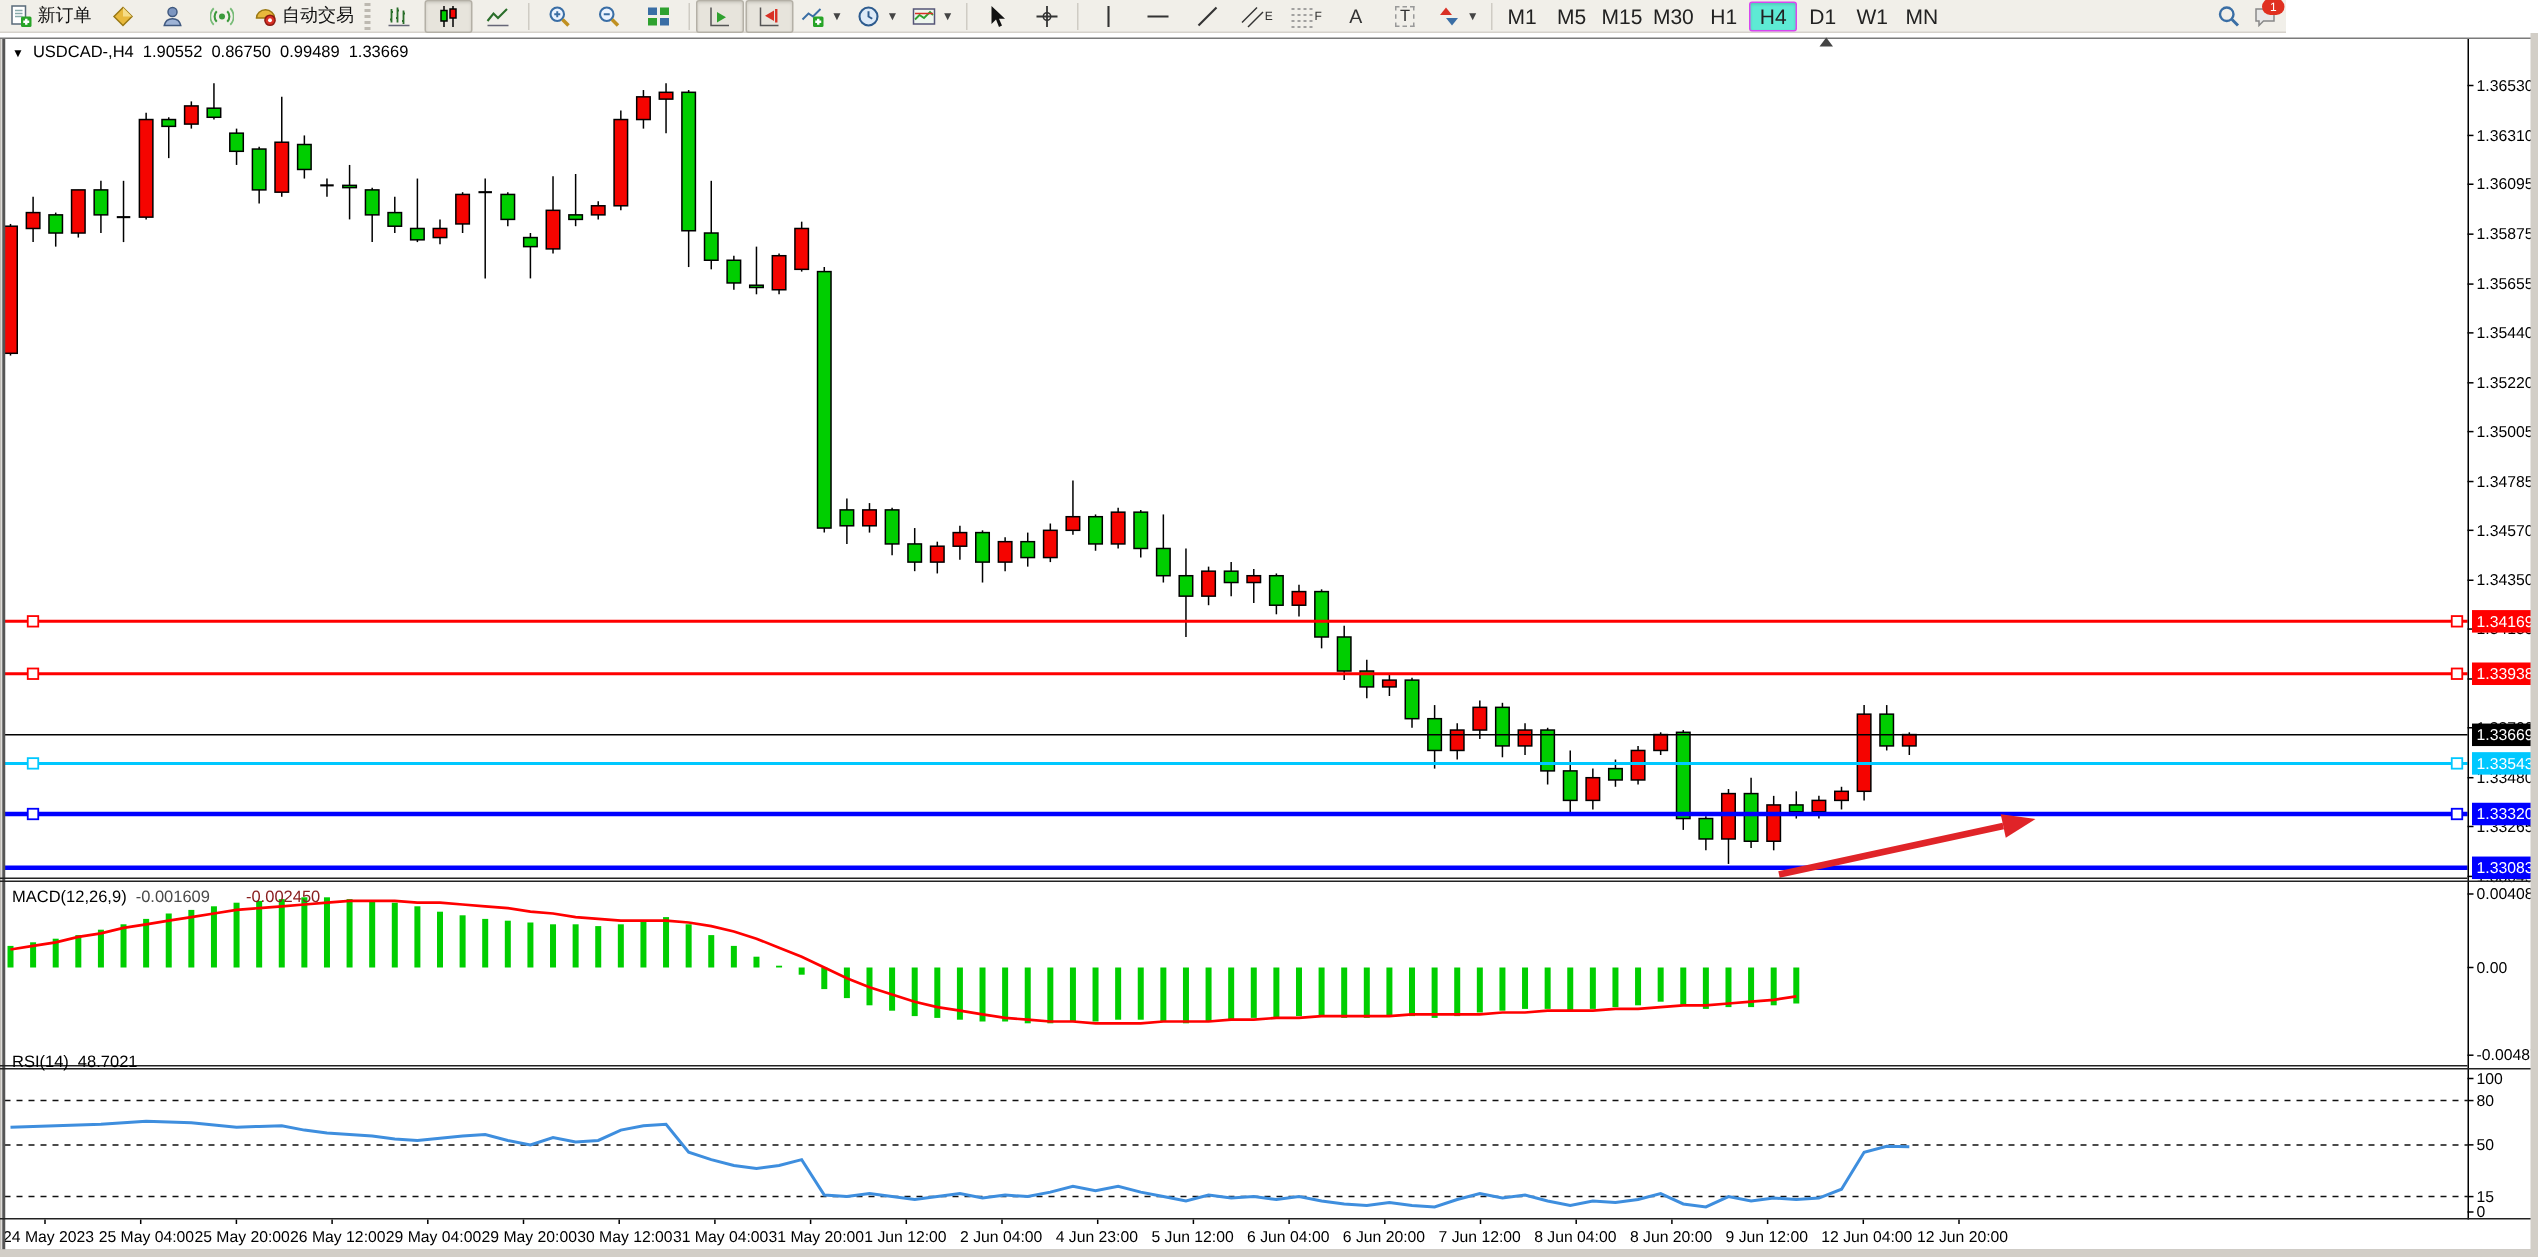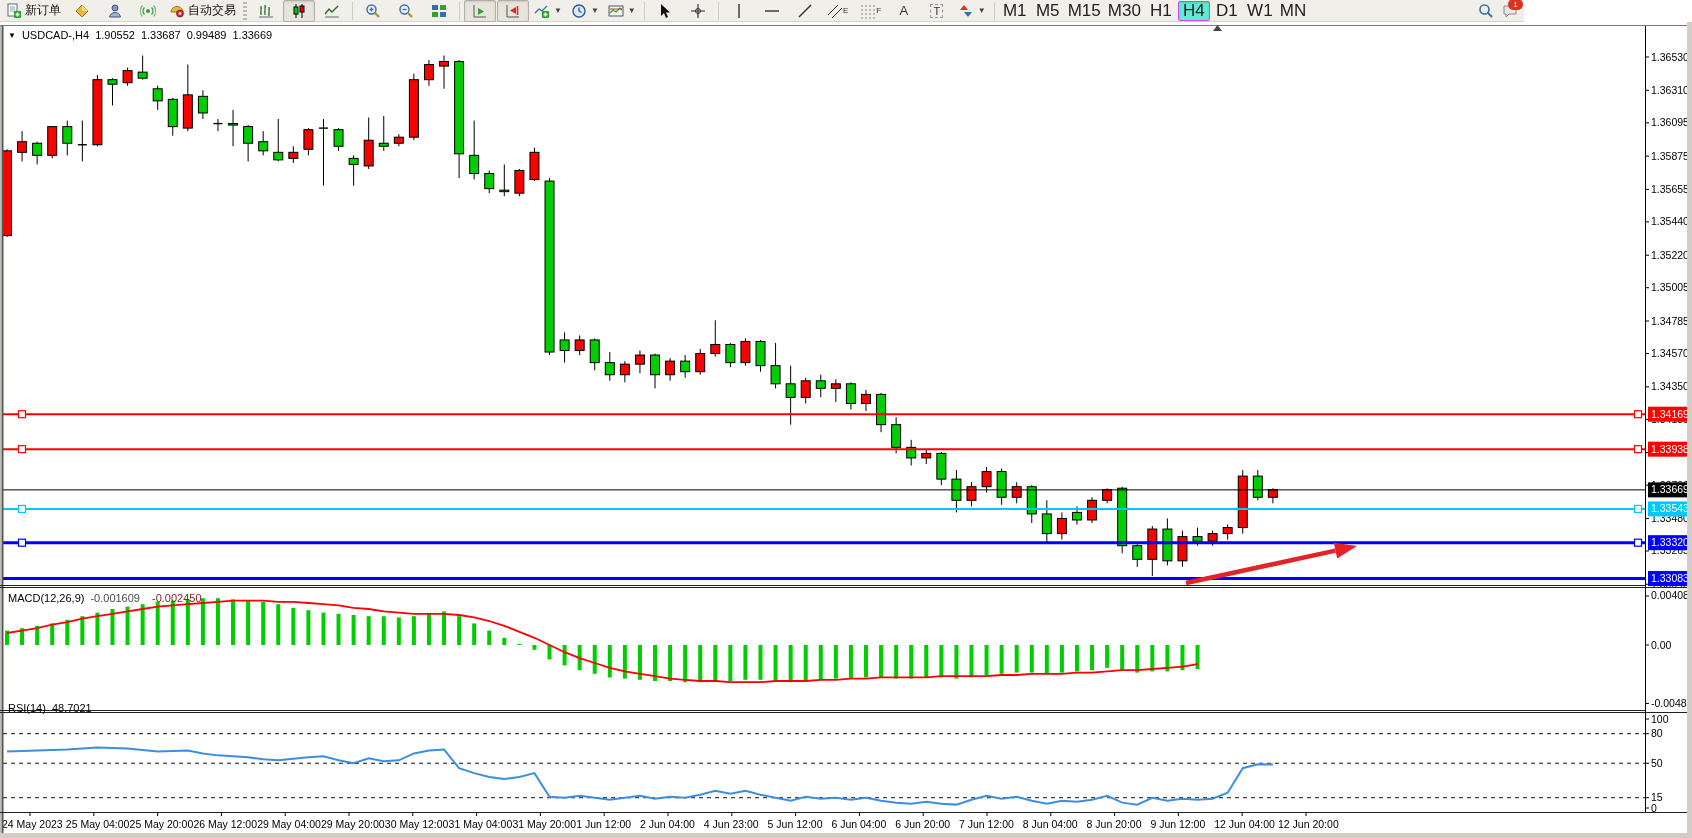--- a/index.html
+++ b/index.html
@@ -6,33 +6,33 @@
     font-family:"Liberation Sans",sans-serif;-webkit-font-smoothing:antialiased;}
   
   .toolbar{position:absolute;left:0;top:0;width:1524px;height:22px;background:#f1efe9;
     border-bottom:1px solid #d6d2cb;display:flex;align-items:center;gap:1px;padding-left:2px;box-sizing:border-box;}
   .tb-btn{height:20px;min-width:24px;display:flex;align-items:center;justify-content:center;
     gap:3px;padding:0 3px;border:1px solid transparent;border-radius:2px;font-size:12px;color:#111;cursor:default;}
   .tb-btn.pressed{background:#e7e4dc;border:1px solid #b4b0a6;box-shadow:inset 0 1px 2px rgba(0,0,0,.12);}
   .tb-sep{width:1px;height:18px;background:#cfccc4;margin:0 3px;}
   .tb-grip{width:4px;height:18px;margin:0 2px;background:repeating-linear-gradient(#bdb9b1 0 2px,transparent 2px 4px);}
   .tf-btn{height:18px;min-width:26px;display:flex;align-items:center;justify-content:center;
-    font-size:17px;color:#222;border:1px solid transparent;border-radius:2px;padding:0 2px;}
+    font-size:14px;color:#222;border:1px solid transparent;border-radius:2px;padding:0 2px;}
   .tf-btn.active{background:#5eead4;border:1px solid #d946ef;box-shadow:inset 0 1px 2px rgba(0,0,0,.15);}
   .tb-caret{font-size:8px;color:#444;margin-left:1px;}
   .tb-right{position:absolute;right:6px;top:0;height:22px;display:flex;align-items:center;gap:8px;}
   .badge{position:absolute;right:-5px;top:-4px;background:#e03020;color:#fff;border-radius:7px;
     min-width:11px;height:11px;font-size:8px;line-height:11px;text-align:center;padding:0 2px;}
   .icon16{width:16px;height:16px;display:block;}
   
   .ohlc-line{position:absolute;left:8px;top:29px;font-size:11px;color:#000;display:flex;gap:6px;align-items:center;}
   .ohlc-line .tri{font-size:8px;color:#000;}
   .ind-header{position:absolute;font-size:11px;color:#000;}
   .ind-header .v1{color:#4a4a4a;margin-left:6px;}
-  .ind-header .v2{color:#8a2020;margin-left:12px;}
+  .ind-header .v2{color:#8a2020;margin-left:24px;}
   svg text{font-family:"Liberation Sans",sans-serif;}
   .frame-strip-right{position:absolute;right:0;top:22px;width:5px;height:816px;background:#d2cec7;}
   .frame-strip-bottom{position:absolute;left:0;top:833px;width:1692px;height:5px;background:#d2cec7;}
 </style>
 </head>
 <body>
 
 <div class="toolbar">
   <div class="tb-btn">
     <svg class="icon16" viewBox="0 0 16 16">
@@ -618,21 +618,21 @@
     <line x1="0" y1="712.5" x2="1692" y2="712.5" stroke="#222" stroke-width="1"></line>
     <line x1="0" y1="812.5" x2="1692" y2="812.5" stroke="#222" stroke-width="1"></line>
     <line x1="0" y1="833.5" x2="1692" y2="833.5" stroke="#9a968e" stroke-width="1"></line>
     <polygon points="1213,31 1222,31 1217.5,25" fill="#444"></polygon>
   </svg>
 
 <div class="ohlc-line">
   <span class="tri">▼</span>
   <span>USDCAD-,H4</span>
   <span>1.90552</span>
-  <span>1.33687</span>
+  <span>0.86750</span>
   <span>0.99489</span>
   <span>1.33669</span>
 </div>
 
 <div class="ind-header" style="left:8px;top:592px">
   <span>MACD(12,26,9)</span><span class="v1">-0.001609</span><span class="v2">-0.002450</span>
 </div>
 <div class="ind-header" style="left:8px;top:702px">
   <span>RSI(14)</span><span class="v1" style="color:#000">48.7021</span>
 </div>

